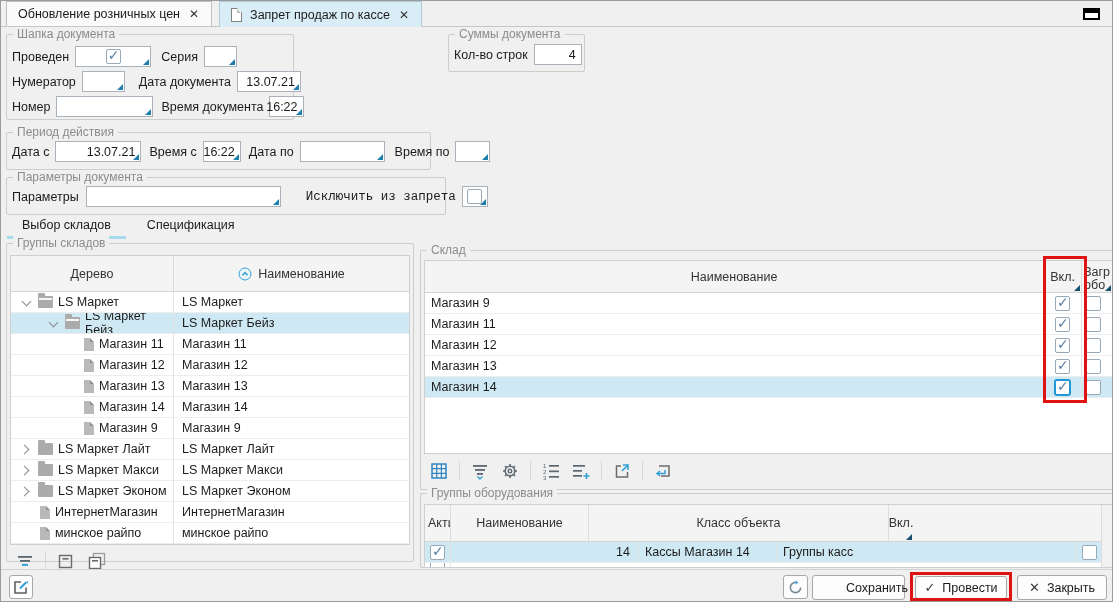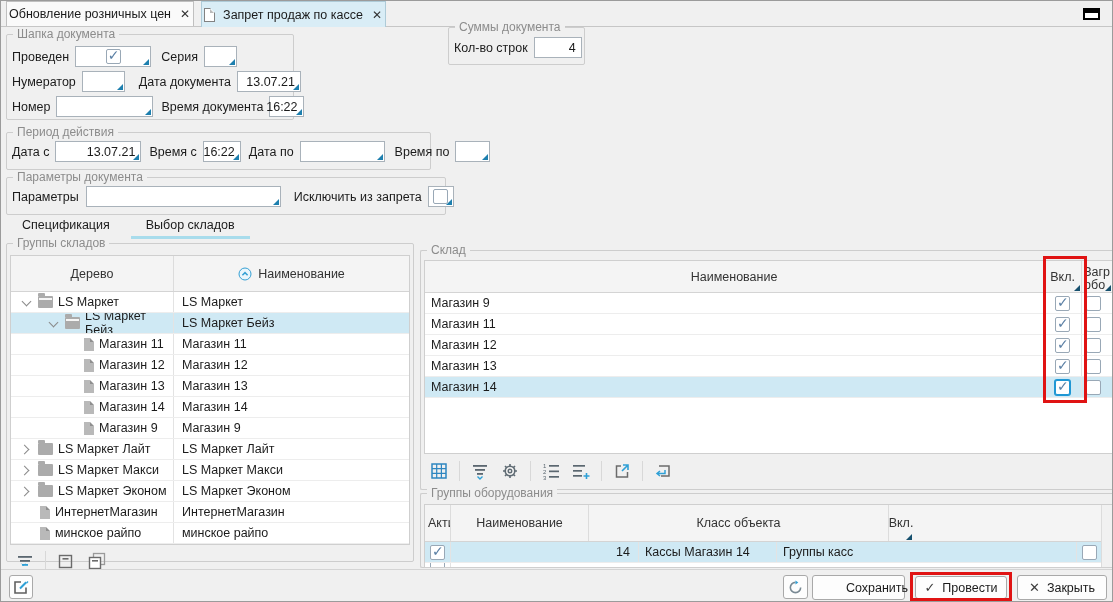--- a/index.html
+++ b/index.html
@@ -7,21 +7,21 @@
   .window {
     position:relative; width:1113px; height:602px;
     background:#f0f0f0; border:1px solid #9b9b9b; overflow:hidden;
     font-family:"Liberation Sans","DejaVu Sans",sans-serif;
     font-size:12.5px; color:#1b1b1b;
   }
 
   
   .tabbar { position:absolute; left:0; top:0; width:100%; height:26px;
     background:#f0f0f0; border-bottom:1px solid #c6c6c6; display:flex; align-items:flex-end; }
-  .tab { height:25px; display:flex; align-items:center; gap:8px; padding:0 2px;
+  .tab { height:25px; display:flex; align-items:center; gap:8px; padding:0 11px;
     border:1px solid #c0c0c0; border-bottom:none; background:#fafafa; cursor:default; }
   .tab.first { margin-left:5px; }
   .tab.active { background:#d9edf6; border-color:#aecbd8; height:26px; margin-left:7px; margin-bottom:-1px; }
   .tab-close { font-size:12px; color:#333; padding:0 1px; line-height:1; }
   .doc-glyph { width:11px; height:14px; background:#fff; border:1px solid #828282; position:relative; }
   .doc-glyph::before { content:""; position:absolute; right:-1px; top:-1px;
     border-top:5px solid #d9edf6; border-left:5px solid transparent; }
   .doc-glyph::after { content:""; position:absolute; right:0; top:0;
     border-bottom:4px solid #828282; border-right:4px solid transparent; opacity:.55; }
   .win-icon { position:absolute; right:12px; top:7px; width:17px; height:12px;
@@ -141,21 +141,21 @@
       <span class="fld combo right" style="width:64px;margin-left:6px;">13.07.21</span>
     </div>
     <div class="frow" style="left:5px;top:61px;">
       <span class="lab">Номер</span>
       <span class="fld combo" style="width:97px;margin-left:6px;"></span>
       <span class="lab" style="margin-left:8px;">Время документа</span>
       <span class="fld combo right" style="width:35px;margin-left:5px;">16:22</span>
     </div>
   </div>
 
-  <div class="gbox" style="left:447px;top:26px;width:137px;height:38px;">
+  <div class="gbox" style="left:447px;top:33px;width:137px;height:38px;">
     <span class="glabel">Суммы документа</span>
     <div class="frow" style="left:5px;top:9px;">
       <span class="lab">Кол-во строк</span>
       <span class="fld right" style="width:48px;margin-left:6px;">4</span>
     </div>
   </div>
 
   <div class="gbox" style="left:5px;top:131px;width:425px;height:38px;">
     <span class="glabel">Период действия</span>
     <div class="frow" style="left:5px;top:8px;">
@@ -168,30 +168,30 @@
       <span class="lab" style="margin-left:10px;">Время по</span>
       <span class="fld combo" style="width:35px;margin-left:6px;"></span>
     </div>
   </div>
 
   <div class="gbox" style="left:5px;top:176px;width:440px;height:38px;">
     <span class="glabel">Параметры документа</span>
     <div class="frow" style="left:5px;top:8px;">
       <span class="lab">Параметры</span>
       <span class="fld combo" style="width:195px;margin-left:7px;"></span>
-      <span class="lab" style="margin-left:13px;">Исключить из запрета</span>
+      <span class="lab" style="margin-left:25px;font-family:Liberation Mono, monospace;">Исключить из запрета</span>
       <span class="fld combo center" style="width:26px;margin-left:6px;">
         <span class="cb"></span>
       </span>
     </div>
   </div>
 
   <div class="subtabs">
+    <span class="subtab active">Выбор складов</span>
     <span class="subtab">Спецификация</span>
-    <span class="subtab active">Выбор складов</span>
   </div>
 
   <div class="gbox" style="left:5px;top:242px;width:408px;height:319px;">
     <span class="glabel">Группы складов</span>
 
     <div class="grid" style="left:3px;top:11px;width:400px;height:290px;">
       <div class="thead" style="height:36px;">
         <div class="th" style="width:163px;">
           <span>Дерево</span>
         </div>

